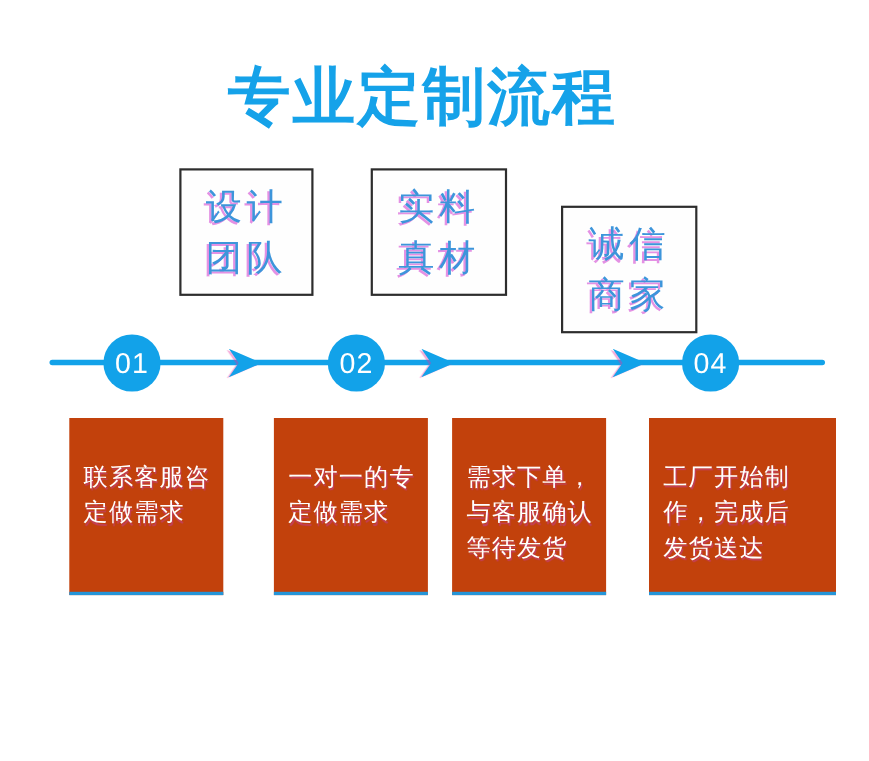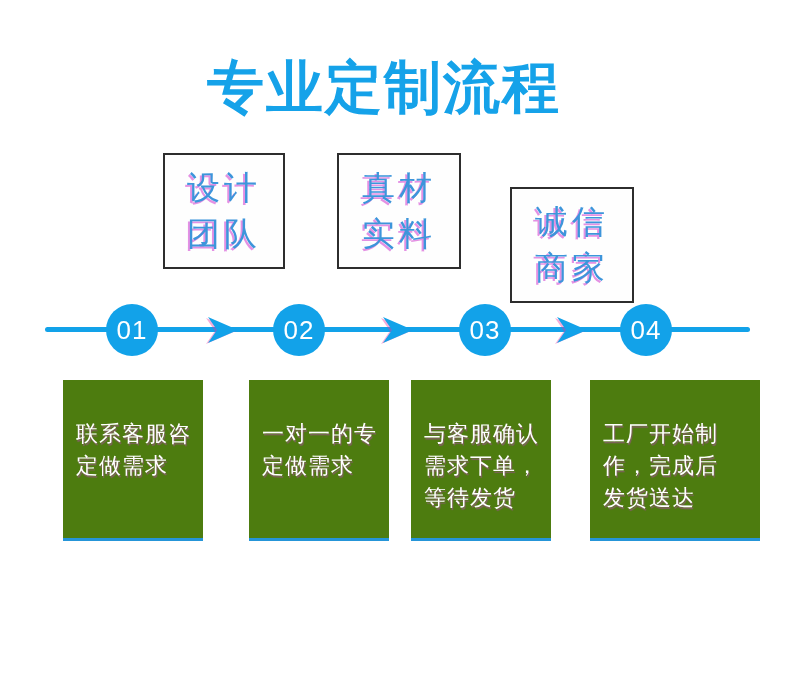--- a/index.html
+++ b/index.html
@@ -77,21 +77,21 @@
     height: 26px;
     filter: drop-shadow(-2px 1px 0 rgba(230, 50, 160, 0.4));
   }
 
   
   .step-box {
     position: absolute;
     top: 380px;
     width: 140px;
     height: 161px;
-    background: #4d7c0f;
+    background: #c2410c;
     border-bottom: 3px solid #2595d8;
     padding: 38px 13px 0 13px;
   }
   .step-line {
     font-size: 22px;
     line-height: 32px;
     color: #ffffff;
     letter-spacing: 1px;
     text-shadow: 1px 2px 1px rgba(195, 60, 200, 0.45);
     white-space: nowrap;
@@ -102,33 +102,32 @@
 
 <div class="canvas">
 
   <h1 class="title">专业定制流程</h1>
 
   <div class="feature-box" style="left:163px;">
     <div class="feature-line">设计</div>
     <div class="feature-line">团队</div>
   </div>
   <div class="feature-box" style="left:337px; width:124px;">
+    <div class="feature-line">实料</div>
     <div class="feature-line">真材</div>
-    <div class="feature-line">实料</div>
   </div>
   <div class="feature-box" style="left:510px; width:124px;margin-top:34px;">
     <div class="feature-line">诚信</div>
     <div class="feature-line">商家</div>
   </div>
 
   <div class="timeline-line"></div>
 
-  <div class="step-circle" style="left:106px;">01</div>
-  <div class="step-circle" style="left:273px;">02</div>
-  <div class="step-circle" style="left:459px;">03</div>
+  <div class="step-circle" style="left:94px;">01</div>
+  <div class="step-circle" style="left:298px;">02</div>
   <div class="step-circle" style="left:620px;">04</div>
 
   <svg class="arrow" style="left:208px;" viewBox="0 0 30 26" aria-hidden="true">
     <polygon points="0,0 30,13 0,26 9,13" fill="#12A2E9"></polygon>
   </svg>
   <svg class="arrow" style="left:383px;" viewBox="0 0 30 26" aria-hidden="true">
     <polygon points="0,0 30,13 0,26 9,13" fill="#12A2E9"></polygon>
   </svg>
   <svg class="arrow" style="left:557px;" viewBox="0 0 30 26" aria-hidden="true">
     <polygon points="0,0 30,13 0,26 9,13" fill="#12A2E9"></polygon>
@@ -136,22 +135,22 @@
 
   <div class="step-box" style="left:63px;">
     <div class="step-line">联系客服咨</div>
     <div class="step-line">定做需求</div>
   </div>
   <div class="step-box" style="left:237px;margin-left:12px;">
     <div class="step-line">一对一的专</div>
     <div class="step-line">定做需求</div>
   </div>
   <div class="step-box" style="left:411px;">
+    <div class="step-line">需求下单，</div>
     <div class="step-line">与客服确认</div>
-    <div class="step-line">需求下单，</div>
     <div class="step-line">等待发货</div>
   </div>
   <div class="step-box" style="left:590px; width:170px;">
     <div class="step-line">工厂开始制</div>
     <div class="step-line">作，完成后</div>
     <div class="step-line">发货送达</div>
   </div>
 
 </div>
 

